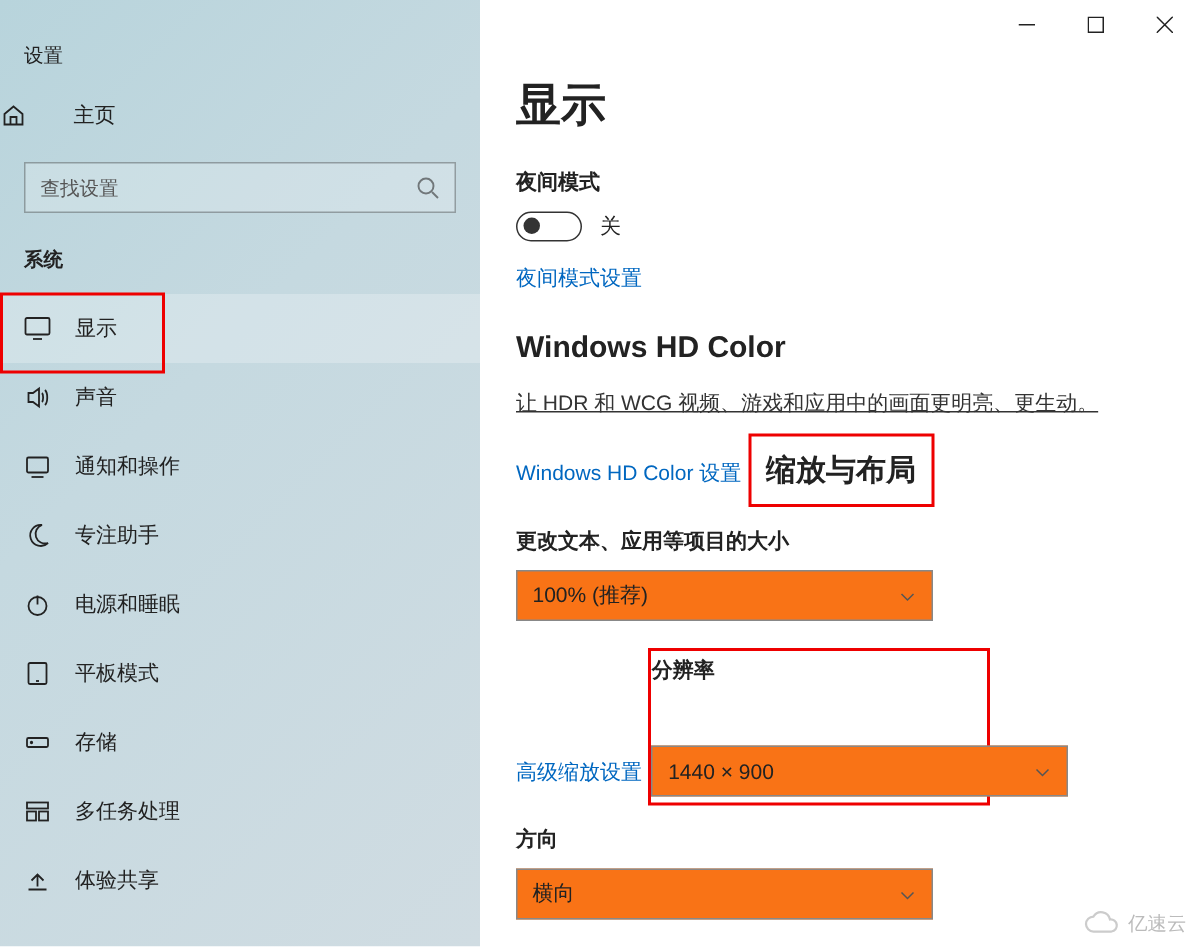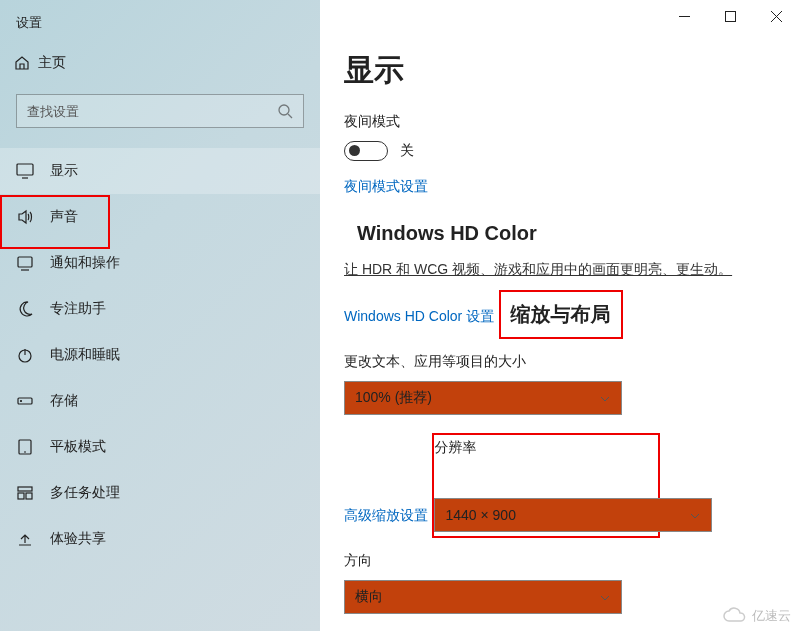--- a/index.html
+++ b/index.html
@@ -1,54 +1,54 @@
 <!DOCTYPE html>
 <html><head>
   <meta charset="utf-8">
   <style>
     * { margin: 0; padding: 0; box-sizing: border-box; font-family: "Microsoft YaHei", "Segoe UI", sans-serif; }
     body { width: 799px; height: 631px; display: flex; overflow: hidden; background: #fff; position: relative; }
     
     .sidebar { width: 320px; height: 100%; background: linear-gradient(135deg, #b8d4dc 0%, #c5d9e0 40%, #d0dce2 100%); display: flex; flex-direction: column; }
-    .app-title { padding: 14px 16px 8px; font-size: 13px; color: #222; }
-    .home-row { display: flex; align-items: center; padding: 14px 14px; gap: 8px; }
+    .app-title { padding: 28px 16px 8px; font-size: 13px; color: #222; }
+    .home-row { display: flex; align-items: center; padding: 14px 1px; gap: 32px; }
     .home-row .icon { width: 16px; height: 16px; }
     .home-label { font-size: 14px; color: #222; }
     .search-box { margin: 8px 16px 14px; height: 34px; border: 1px solid rgba(0,0,0,0.3); background: rgba(255,255,255,0.2); display: flex; align-items: center; padding: 12px 10px; }
     .search-box input { flex: 1; border: none; background: transparent; font-size: 13px; color: #333; outline: none; }
     .search-box input::placeholder { color: #555; }
     .search-icon { width: 16px; height: 16px; opacity: 0.6; }
     .section-label { padding: 8px 16px; font-size: 13px; font-weight: 600; color: #222; }
     .nav-list { display: flex; flex-direction: column; margin-top: 6px; }
     .nav-item { display: flex; align-items: center; padding: 14px 16px; gap: 16px; cursor: pointer; }
     .nav-item .icon { width: 18px; height: 18px; display: flex; align-items: center; justify-content: center; }
     .nav-item .label { font-size: 14px; color: #222; }
     .nav-item.selected { background: rgba(255,255,255,0.25); }
     .red-box-1 { border: 2px solid #e00; position: absolute; left: 0; top: 195px; width: 110px; height: 54px; pointer-events: none; }
     
     .main { flex: 1; background: #fff; padding: 0 0 0 24px; overflow-y: auto; position: relative; }
     .window-controls { position: absolute; top: 0; right: 0; display: flex; }
     .win-btn { width: 46px; height: 32px; display: flex; align-items: center; justify-content: center; cursor: pointer; }
     .win-btn svg { width: 11px; height: 11px; }
     .page-title { font-size: 30px; font-weight: 600; color: #222; margin-top: 50px; margin-bottom: 22px; }
     
-    .sub-label { font-size: 14px; color: #222; margin-bottom: 10px; }
+    .sub-label { font-size: 14px; color: #222; margin-bottom: 10px; font-weight: bold; }
     .toggle-row { display: flex; align-items: center; gap: 12px; margin-bottom: 16px; }
     .toggle { width: 44px; height: 20px; border: 1.5px solid #333; border-radius: 10px; position: relative; cursor: pointer; }
     .toggle .knob { width: 11px; height: 11px; background: #333; border-radius: 50%; position: absolute; top: 3px; left: 4px; }
     .toggle-state { font-size: 14px; color: #222; }
     .link { color: #0067c0; font-size: 14px; cursor: pointer; margin-bottom: 20px; display: inline-block; }
     
-    .section-title { font-size: 20px; font-weight: 600; color: #222; margin-bottom: 14px; margin-left: 13px; }
+    .section-title { font-size: 20px; font-weight: 600; color: #222; margin-bottom: 14px; }
     .section-desc { font-size: 14px; color: #333; margin-bottom: 10px; line-height: 1.5; text-decoration: underline; }
     
     .red-box-2 { border: 2.5px solid #e00; display: inline-block; padding: 9px 10px; margin-bottom: 14px; }
     .red-box-2 .section-title { margin: 0; }
     
-    .dropdown { width: 278px; height: 34px; border: 1px solid #888; display: flex; align-items: center; justify-content: space-between; padding: 0 10px 0 10px; font-size: 14px; color: #222; cursor: pointer; margin-bottom: 18px; background: #c2410c; }
+    .dropdown { width: 278px; height: 34px; border: 1px solid #888; display: flex; align-items: center; justify-content: space-between; padding: 0 10px 0 10px; font-size: 14px; color: #222; cursor: pointer; margin-bottom: 18px; background: #f97316; }
     .chevron { width: 12px; height: 12px; }
     
     .red-box-3 { border: 2.5px solid #e00; padding: 4px 4px 4px 0; display: inline-block; margin-bottom: 14px; width: 228px; }
     .red-box-3 .sub-label { margin-left: 0; margin-bottom: 10px; }
     .red-box-3 .dropdown { margin-bottom: 0; margin-left: 0; margin-top: 41px; }
     
     .watermark { position: absolute; bottom: 6px; right: 8px; font-size: 13px; color: #bbb; display: flex; align-items: flex-end; gap: 4px; }
     .watermark svg { width: 26px; height: 18px; }
   </style>
 </head>
@@ -66,20 +66,21 @@
   </div>
   <div class="search-box">
     <input placeholder="查找设置" style="">
     <span class="search-icon">
       <svg viewBox="0 0 16 16" stroke="#333" fill="none" stroke-width="1.3">
           <circle cx="7" cy="7" r="5"></circle>
           <path d="M11 11l4 4"></path>
         </svg>
     </span>
   </div>
+  <div class="section-label">系统</div>
   <div class="nav-list">
     <div class="nav-item selected">
       <span class="icon">
           <svg viewBox="0 0 18 18" stroke="#222" fill="none" stroke-width="1.2">
             <rect x="1" y="2" width="16" height="11" rx="1"></rect>
             <path d="M6 16h6"></path>
           </svg>
         </span>
       <span class="label">显示</span>
     </div>
@@ -113,34 +114,34 @@
           <svg viewBox="0 0 18 18" stroke="#222" fill="none" stroke-width="1.2">
             <circle cx="9" cy="10" r="6"></circle>
             <path d="M9 3v6"></path>
           </svg>
         </span>
       <span class="label">电源和睡眠</span>
     </div>
     <div class="nav-item">
       <span class="icon">
           <svg viewBox="0 0 18 18" stroke="#222" fill="none" stroke-width="1.2">
+            <rect x="3" y="2" width="12" height="14" rx="1"></rect>
+            <path d="M8 14h2"></path>
+          </svg>
+        </span>
+      <span class="label">平板模式</span>
+    </div>
+    <div class="nav-item">
+      <span class="icon">
+          <svg viewBox="0 0 18 18" stroke="#222" fill="none" stroke-width="1.2">
             <rect x="2" y="6" width="14" height="6" rx="1"></rect>
             <circle cx="5" cy="9" r="0.5" fill="#222"></circle>
           </svg>
         </span>
       <span class="label">存储</span>
-    </div>
-    <div class="nav-item">
-      <span class="icon">
-          <svg viewBox="0 0 18 18" stroke="#222" fill="none" stroke-width="1.2">
-            <rect x="3" y="2" width="12" height="14" rx="1"></rect>
-            <path d="M8 14h2"></path>
-          </svg>
-        </span>
-      <span class="label">平板模式</span>
     </div>
     <div class="nav-item">
       <span class="icon">
           <svg viewBox="0 0 18 18" stroke="#222" fill="none" stroke-width="1.2">
             <rect x="2" y="3" width="14" height="4"></rect>
             <rect x="2" y="9" width="6" height="6"></rect>
             <rect x="10" y="9" width="6" height="6"></rect>
           </svg>
         </span>
       <span class="label">多任务处理</span>

